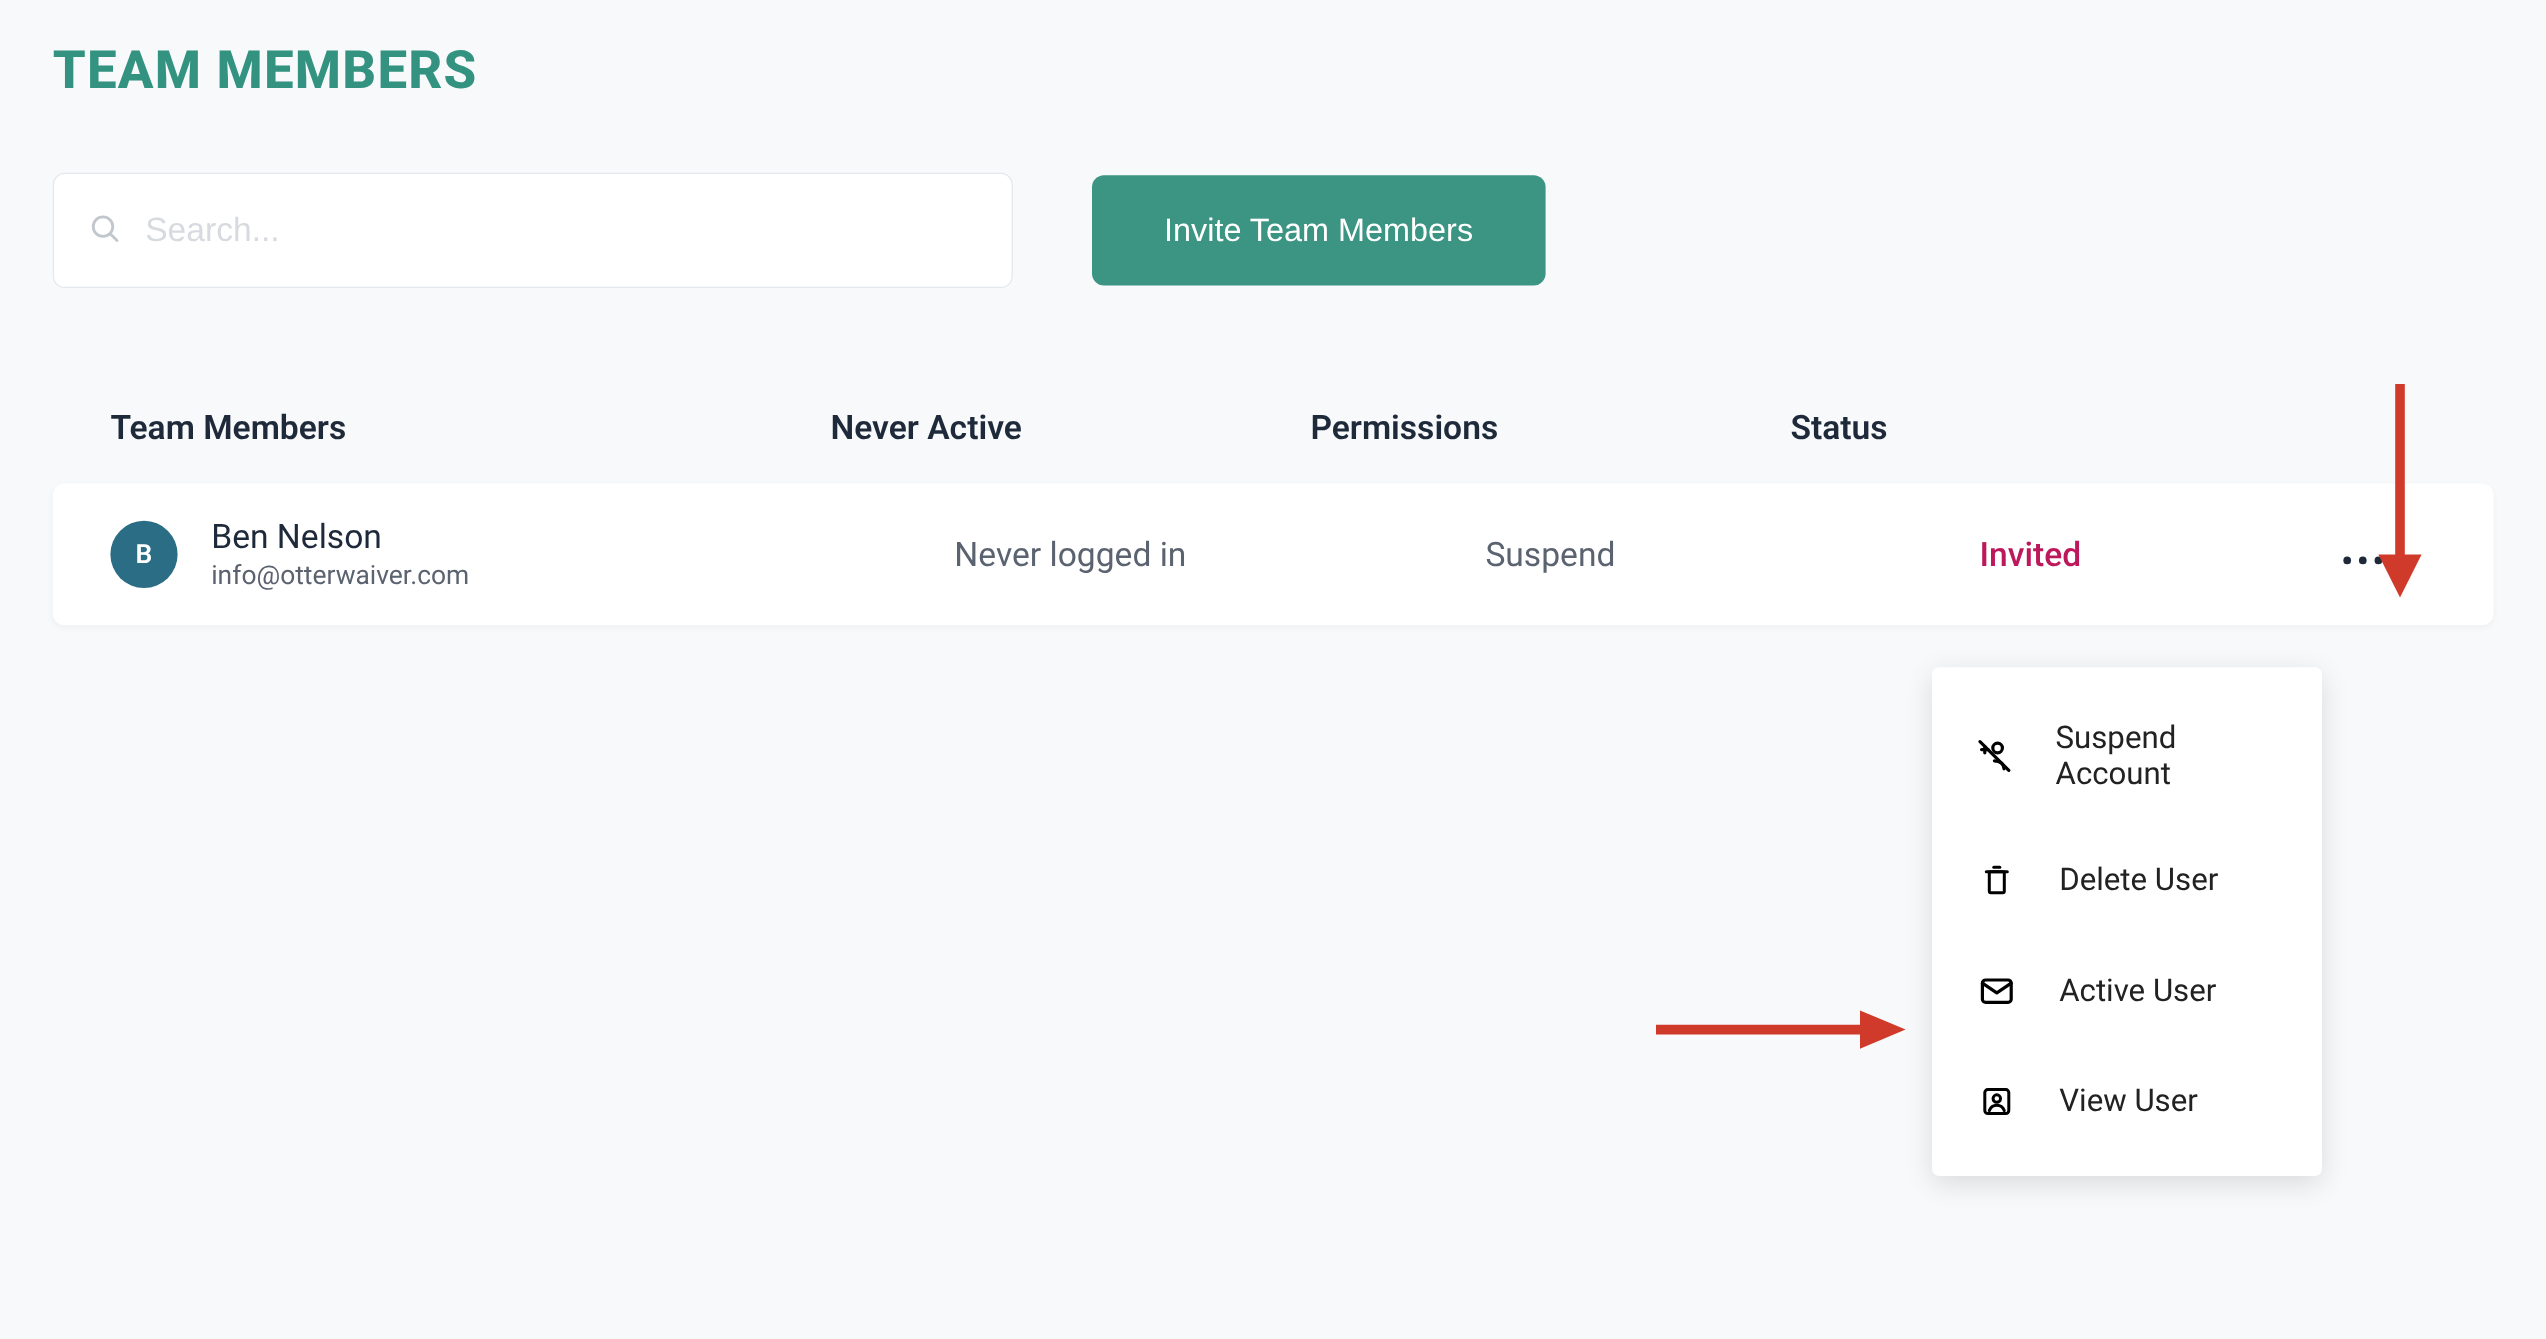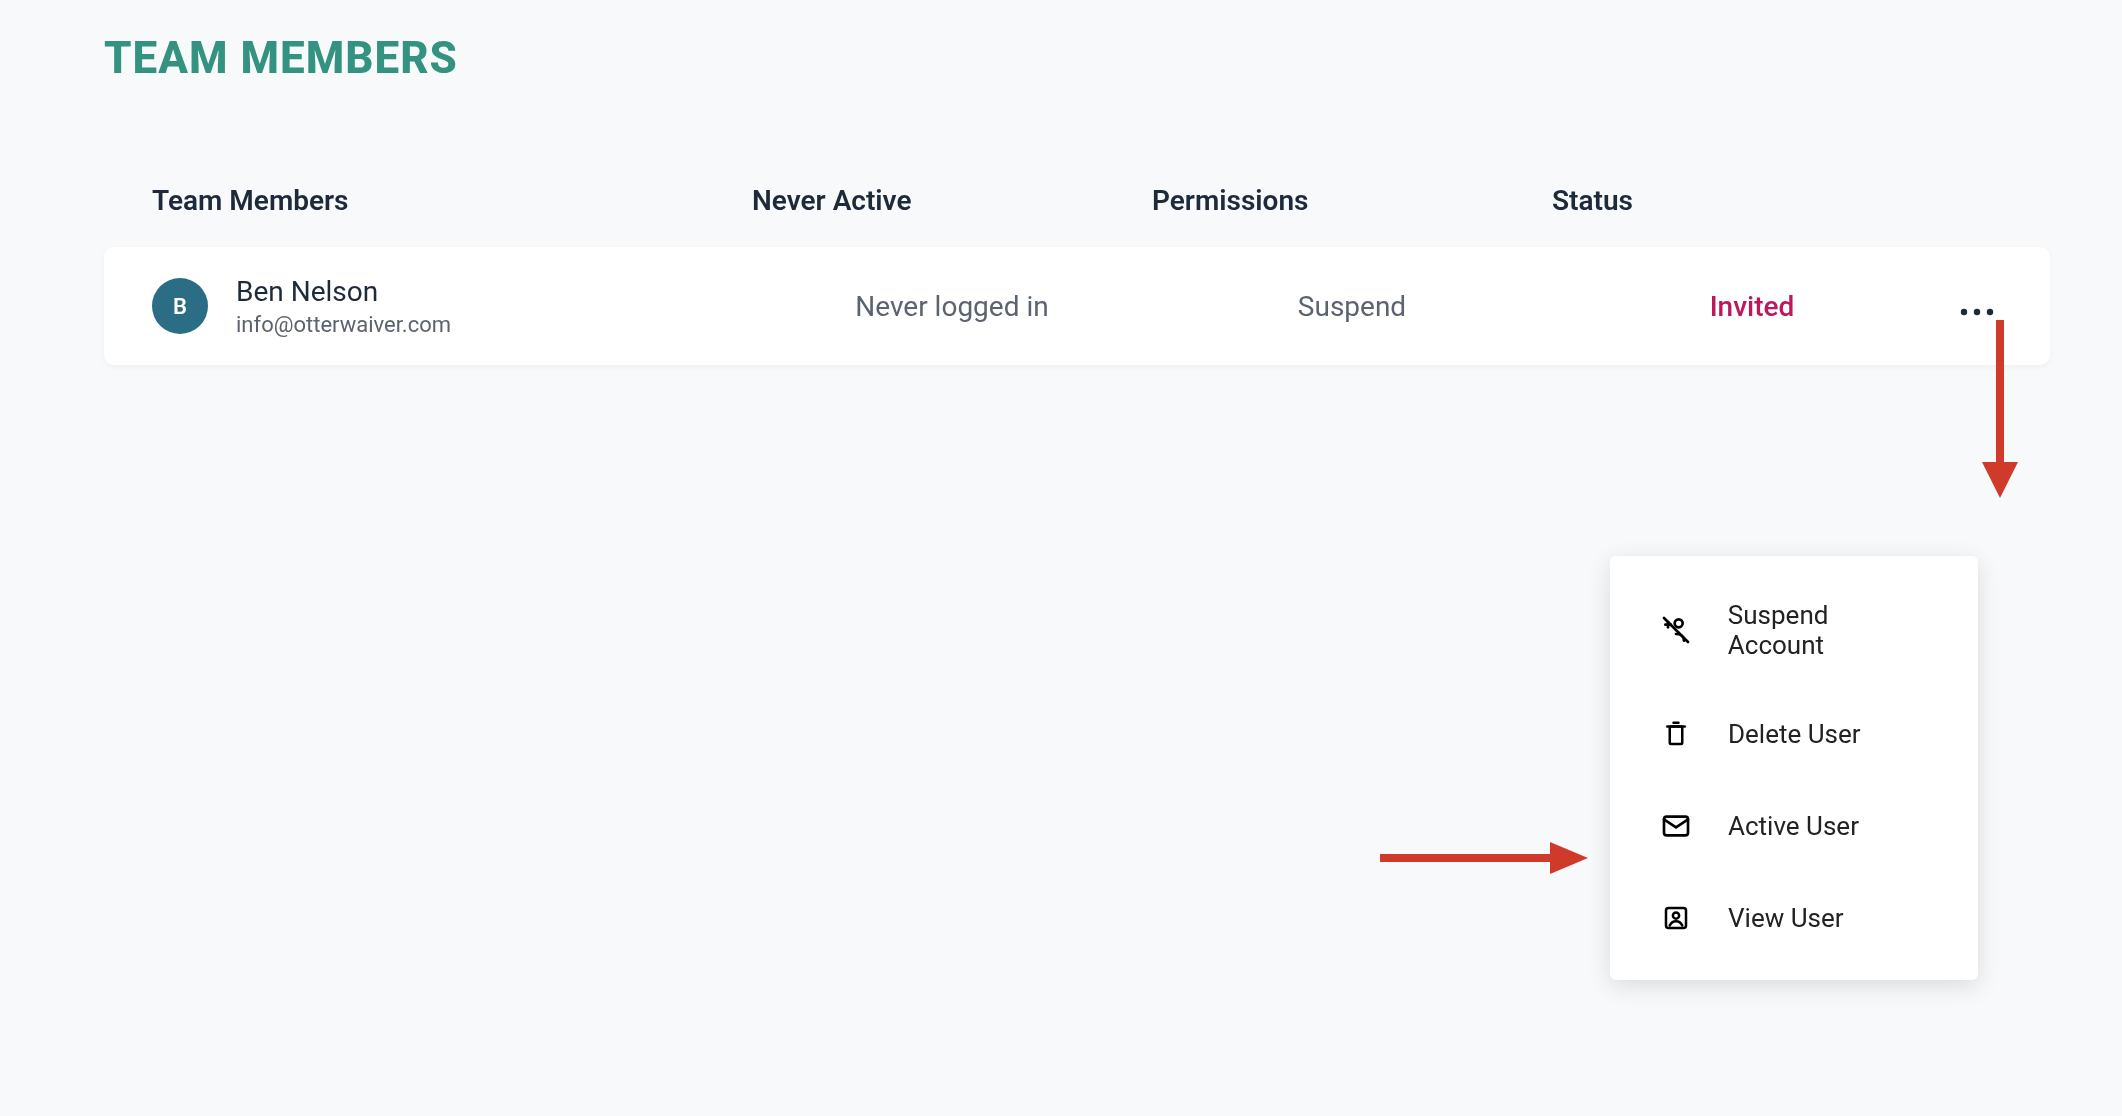--- a/index.html
+++ b/index.html
@@ -5,22 +5,21 @@
   * { box-sizing: border-box; margin: 0; padding: 0; }
   body {
     font-family: -apple-system, BlinkMacSystemFont, "Segoe UI", Roboto, Helvetica, Arial, sans-serif;
     background: #f7f9fb;
     width: 2122px;
     height: 1116px;
     overflow: hidden;
     position: relative;
   }
   .container {
-    padding: 32px 72px;
-    margin-left: 32px;
+    padding: 32px 44px;
   }
   .page-title {
     font-size: 44px;
     font-weight: 800;
     letter-spacing: 1px;
     color: #349380;
     text-transform: uppercase;
   }
   .page-subtitle {
     font-size: 27px;
@@ -103,25 +102,25 @@
   .actions-cell { display: flex; justify-content: flex-end; padding-right: 36px;}
   .more-btn {
     background: transparent; border: none; cursor: pointer;
     font-size: 30px; color: #1e2a3a; letter-spacing: 2px;
     padding: 8px;
   }
   .dropdown {
     position: absolute;
     top: 556px;
     left: 1610px;
-    width: 368px;
+    width: 325px;
     background: #ffffff;
     border-radius: 6px;
     box-shadow: 0 6px 24px rgba(0,0,0,0.12);
-    padding: 16px 12px;
+    padding: 16px 0;
   }
   .dropdown-item {
     display: flex;
     align-items: center;
     gap: 34px;
     padding: 28px 36px;
     cursor: pointer;
     font-size: 26px;
     color: #222;
   }
@@ -135,20 +134,32 @@
     pointer-events: none;
   }
   .arrow svg { display: block; }
 </style>
 </head>
 <body>
 
 <div class="container">
   <h1 class="page-title">TEAM MEMBERS</h1>
 
+  <div class="controls-row">
+    <div class="search-wrap">
+      <span>
+        <svg width="28" height="28" viewBox="0 0 24 24" fill="none" stroke="currentColor" stroke-width="2" stroke-linecap="round" stroke-linejoin="round">
+            <circle cx="11" cy="11" r="7"></circle>
+            <line x1="21" y1="21" x2="16.5" y2="16.5"></line>
+          </svg>
+      </span>
+      <input class="search-input" type="text" placeholder="Search..." style="">
+    </div>
+    <button class="invite-btn">Invite Team Members</button>
+  </div>
 
   <div class="table-wrap">
     <div class="table-header">
       <div class="th">Team Members</div>
       <div class="th">Never Active</div>
       <div class="th">Permissions</div>
       <div class="th">Status</div>
       <div></div>
     </div>
 

